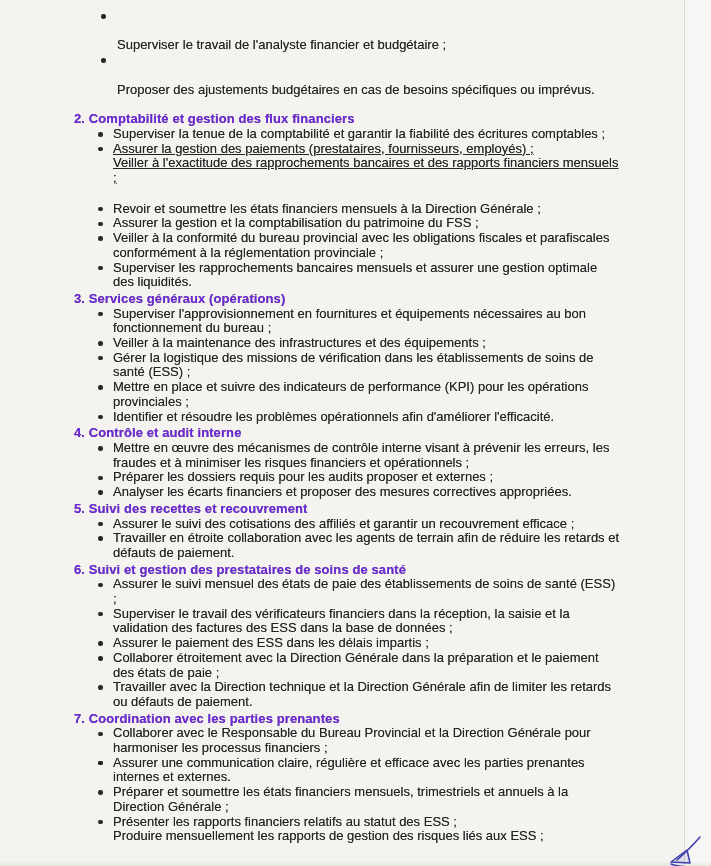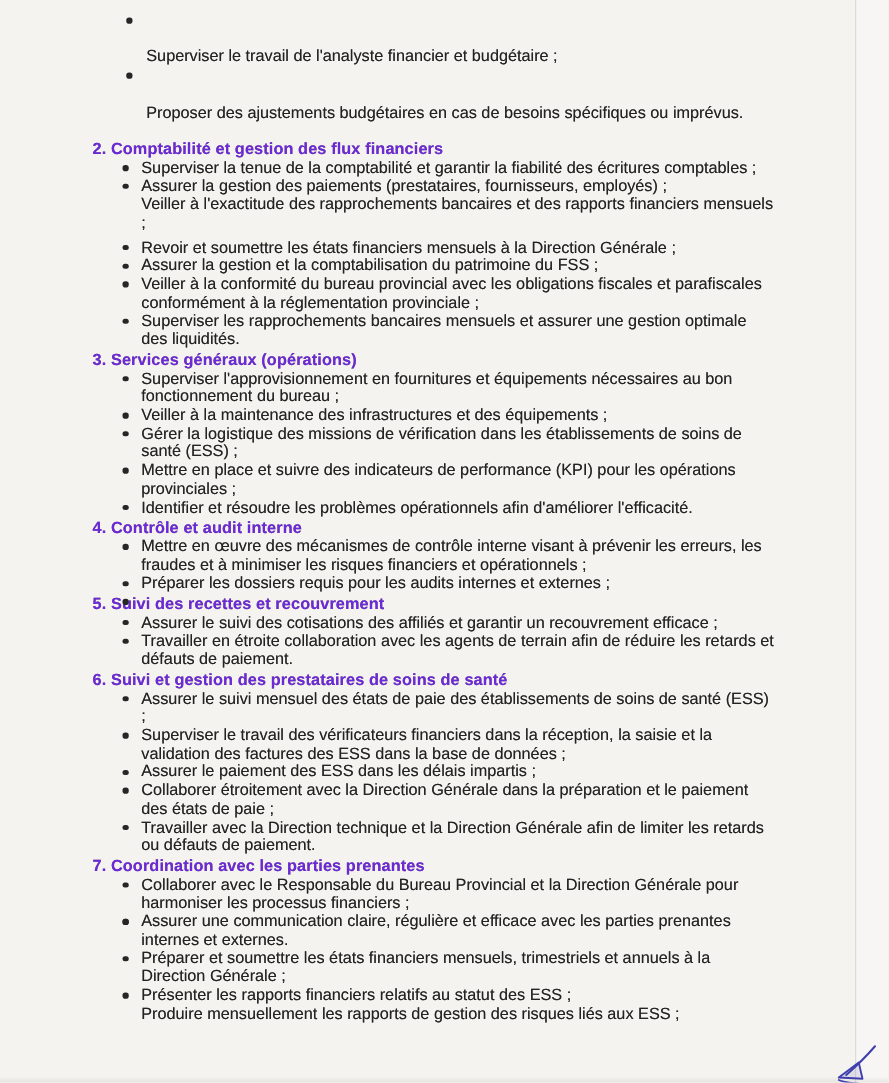--- a/index.html
+++ b/index.html
@@ -36,21 +36,21 @@
   .intro-list .item { padding-left: 43px; }
   .intro-list .item .dot { left: 27px; }
   .section .item { padding-left: 39px; }
   .section .item .dot { left: 24px; }
   .sec-heading {
     font-weight: bold;
     color: #6d28d9;
     margin-top: 2px;
     letter-spacing: 0.1px;
   }
-  .gap-after { margin-bottom: 5px; }
+  .gap-after { margin-bottom: 16px; text-decoration: underline; }
   
   .fold-line {
     position: absolute;
     left: 684px; top: 0;
     width: 1px; height: 866px;
     background: rgba(208,206,197,0.65);
   }
   .edge-strip {
     position: absolute;
     left: 685px; top: 0; right: 0; bottom: 0;
@@ -107,22 +107,22 @@
 santé (ESS) ;</span></div>
       <div class="item"><span class="dot"></span><span>Mettre en place et suivre des indicateurs de performance (KPI) pour les opérations
 provinciales ;</span></div>
       <div class="item"><span class="dot"></span><span>Identifier et résoudre les problèmes opérationnels afin d'améliorer l'efficacité.</span></div>
     </div>
 
     <div class="section">
       <div class="sec-heading">4. Contrôle et audit interne</div>
       <div class="item"><span class="dot"></span><span>Mettre en œuvre des mécanismes de contrôle interne visant à prévenir les erreurs, les
 fraudes et à minimiser les risques financiers et opérationnels ;</span></div>
-      <div class="item"><span class="dot"></span><span>Préparer les dossiers requis pour les audits internes et externes ;</span></div>
-      <div class="item"><span class="dot"></span></div>
+      <div class="item"><span class="dot"></span><span>Préparer les dossiers requis pour les audits proposer et externes ;</span></div>
+      <div class="item"><span class="dot"></span><span>Analyser les écarts financiers et proposer des mesures correctives appropriées.</span></div>
     </div>
 
     <div class="section">
       <div class="sec-heading">5. Suivi des recettes et recouvrement</div>
       <div class="item"><span class="dot"></span><span>Assurer le suivi des cotisations des affiliés et garantir un recouvrement efficace ;</span></div>
       <div class="item"><span class="dot"></span><span>Travailler en étroite collaboration avec les agents de terrain afin de réduire les retards et
 défauts de paiement.</span></div>
     </div>
 
     <div class="section">

